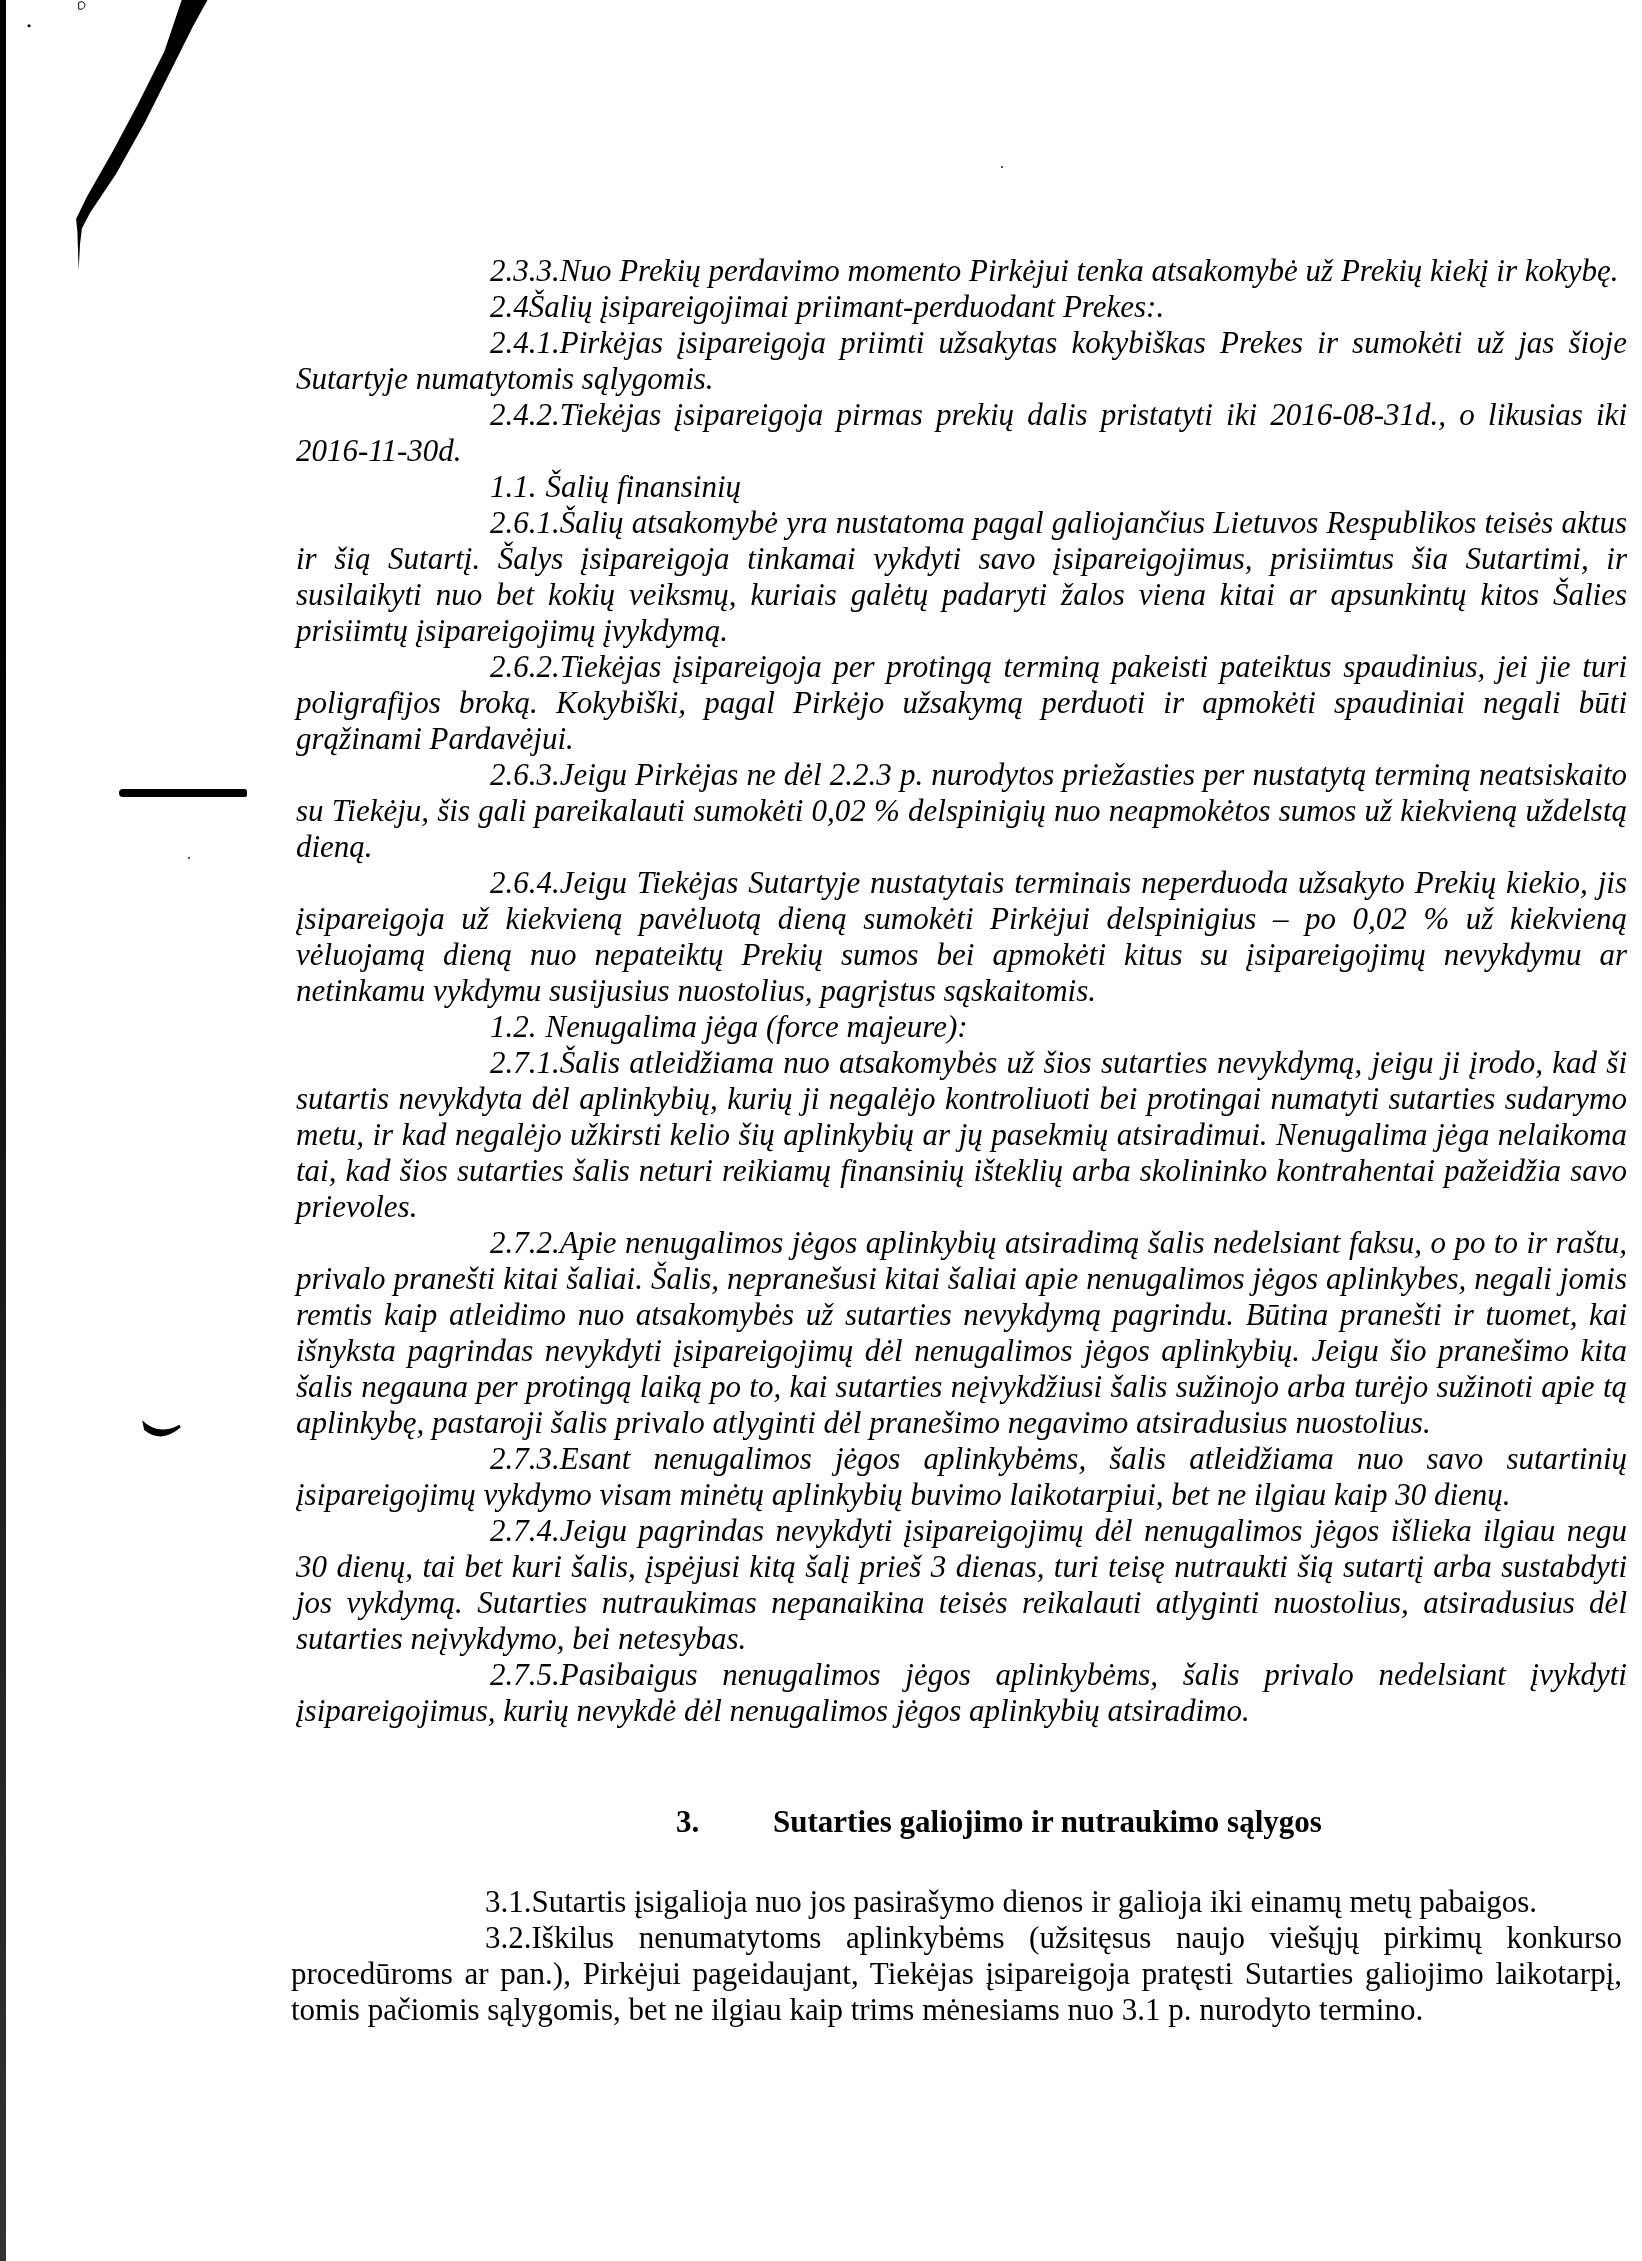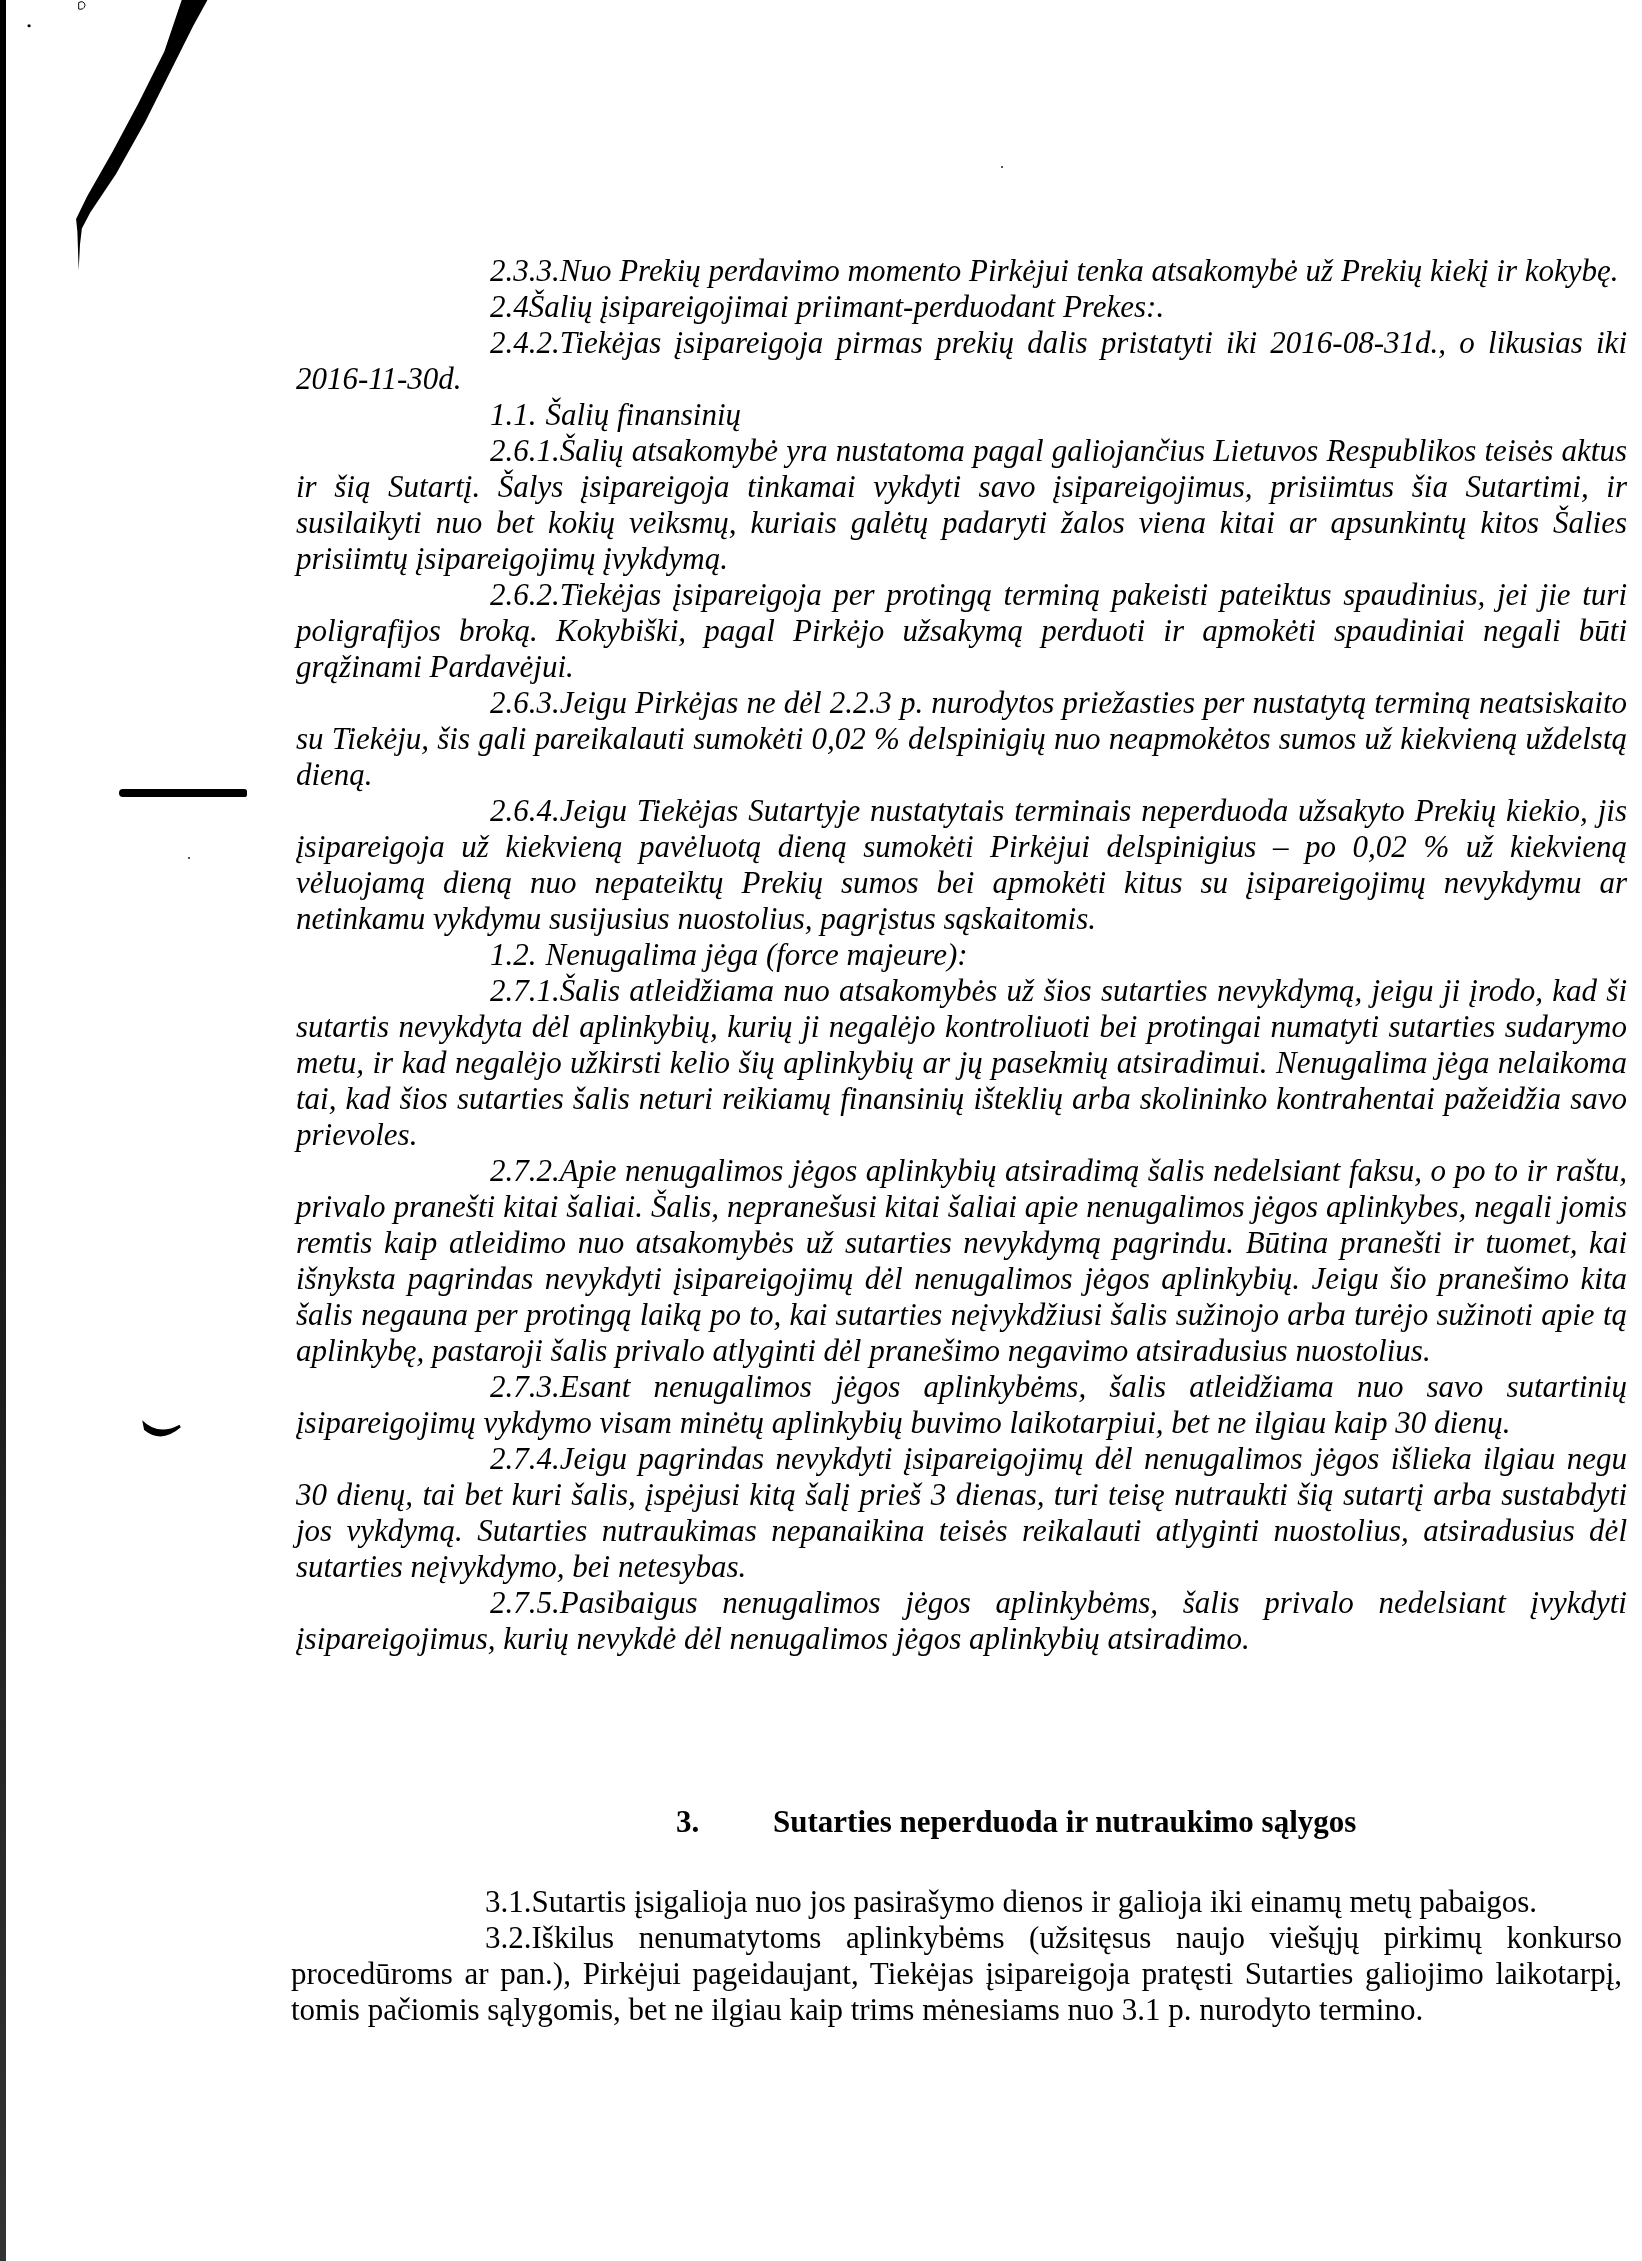--- a/index.html
+++ b/index.html
@@ -63,36 +63,37 @@
   <svg class="curve-mark" viewBox="0 0 70 45" width="45" height="29">
     <path d="M5,5 Q30,30 63,12 L65,16 Q35,42 8,20 Z" fill="#000"></path>
   </svg>
 
   <span class="dot" style="left:1001px;top:166px;"></span>
   <span class="dot" style="left:188px;top:857px;"></span>
 
   <div class="text-block" id="sec2">
       <p class="para"><span class="num">2.3.3.</span><span>Nuo Prekių perdavimo momento Pirkėjui tenka atsakomybė už Prekių kiekį ir kokybę.</span></p>
       <p class="para"><span class="num">2.4</span><span>Šalių įsipareigojimai priimant-perduodant Prekes:.</span></p>
+      <p class="para"><span class="num">2.4.1.</span><span>Pirkėjas įsipareigoja priimti užsakytas kokybiškas Prekes ir sumokėti už jas šioje Sutartyje numatytomis sąlygomis.</span></p>
       <p class="para"><span class="num">2.4.2.</span><span>Tiekėjas įsipareigoja pirmas prekių dalis pristatyti iki 2016-08-31d., o likusias iki 2016-11-30d.</span></p>
       <p class="para"><span class="num short">1.1.</span><span>Šalių finansinių</span></p>
       <p class="para"><span class="num">2.6.1.</span><span>Šalių atsakomybė yra nustatoma pagal galiojančius Lietuvos Respublikos teisės aktus ir šią Sutartį. Šalys įsipareigoja tinkamai vykdyti savo įsipareigojimus, prisiimtus šia Sutartimi, ir susilaikyti nuo bet kokių veiksmų, kuriais galėtų padaryti žalos viena kitai ar apsunkintų kitos Šalies prisiimtų įsipareigojimų įvykdymą.</span></p>
       <p class="para"><span class="num">2.6.2.</span><span>Tiekėjas įsipareigoja per protingą terminą pakeisti pateiktus spaudinius, jei jie turi poligrafijos broką. Kokybiški, pagal Pirkėjo užsakymą perduoti ir apmokėti spaudiniai negali būti grąžinami Pardavėjui.</span></p>
       <p class="para"><span class="num">2.6.3.</span><span>Jeigu Pirkėjas ne dėl 2.2.3 p. nurodytos priežasties per nustatytą terminą neatsiskaito su Tiekėju, šis gali pareikalauti sumokėti 0,02 % delspinigių nuo neapmokėtos sumos už kiekvieną uždelstą dieną.</span></p>
       <p class="para"><span class="num">2.6.4.</span><span>Jeigu Tiekėjas Sutartyje nustatytais terminais neperduoda užsakyto Prekių kiekio, jis įsipareigoja už kiekvieną pavėluotą dieną sumokėti Pirkėjui delspinigius – po 0,02 % už kiekvieną vėluojamą dieną nuo nepateiktų Prekių sumos bei apmokėti kitus su įsipareigojimų nevykdymu ar netinkamu vykdymu susijusius nuostolius, pagrįstus sąskaitomis.</span></p>
       <p class="para"><span class="num short">1.2.</span><span>Nenugalima jėga (force majeure):</span></p>
       <p class="para"><span class="num">2.7.1.</span><span>Šalis atleidžiama nuo atsakomybės už šios sutarties nevykdymą, jeigu ji įrodo, kad ši sutartis nevykdyta dėl aplinkybių, kurių ji negalėjo kontroliuoti bei protingai numatyti sutarties sudarymo metu, ir kad negalėjo užkirsti kelio šių aplinkybių ar jų pasekmių atsiradimui. Nenugalima jėga nelaikoma tai, kad šios sutarties šalis neturi reikiamų finansinių išteklių arba skolininko kontrahentai pažeidžia savo prievoles.</span></p>
       <p class="para"><span class="num">2.7.2.</span><span>Apie nenugalimos jėgos  aplinkybių atsiradimą šalis nedelsiant faksu, o po to ir raštu, privalo pranešti kitai šaliai. Šalis, nepranešusi kitai šaliai apie nenugalimos jėgos aplinkybes, negali jomis remtis kaip atleidimo nuo atsakomybės už sutarties nevykdymą pagrindu. Būtina pranešti ir tuomet, kai išnyksta pagrindas nevykdyti įsipareigojimų dėl nenugalimos jėgos  aplinkybių. Jeigu šio pranešimo kita šalis negauna per protingą laiką po to, kai sutarties neįvykdžiusi šalis sužinojo arba turėjo sužinoti apie tą aplinkybę, pastaroji šalis privalo atlyginti dėl pranešimo negavimo atsiradusius nuostolius.</span></p>
       <p class="para"><span class="num">2.7.3.</span><span>Esant nenugalimos jėgos aplinkybėms, šalis atleidžiama nuo savo sutartinių įsipareigojimų vykdymo visam minėtų aplinkybių buvimo laikotarpiui, bet ne ilgiau kaip 30 dienų.</span></p>
       <p class="para"><span class="num">2.7.4.</span><span>Jeigu pagrindas nevykdyti įsipareigojimų dėl nenugalimos jėgos išlieka ilgiau negu 30 dienų, tai bet kuri šalis, įspėjusi kitą šalį prieš 3 dienas, turi teisę nutraukti šią sutartį arba sustabdyti jos vykdymą. Sutarties nutraukimas nepanaikina teisės reikalauti atlyginti nuostolius, atsiradusius dėl sutarties neįvykdymo, bei netesybas.</span></p>
       <p class="para"><span class="num">2.7.5.</span><span>Pasibaigus nenugalimos jėgos aplinkybėms, šalis privalo nedelsiant įvykdyti įsipareigojimus, kurių nevykdė dėl nenugalimos jėgos aplinkybių atsiradimo.</span></p>
     </div>
 
   <div class="heading">
-    <span class="hnum">3.</span><span>Sutarties neperduoda ir nutraukimo sąlygos</span>
+    <span class="hnum">3.</span><span>Sutarties galiojimo ir nutraukimo sąlygos</span>
   </div>
 
   <div class="text-block-2" id="sec3">
       <p class="para"><span class="num">3.1.</span><span>Sutartis įsigalioja nuo jos pasirašymo dienos ir galioja iki einamų metų pabaigos.</span></p>
       <p class="para"><span class="num">3.2.</span><span>Iškilus nenumatytoms aplinkybėms (užsitęsus naujo viešųjų pirkimų konkurso procedūroms ar pan.), Pirkėjui pageidaujant, Tiekėjas įsipareigoja pratęsti Sutarties galiojimo laikotarpį, tomis pačiomis sąlygomis, bet ne ilgiau kaip trims mėnesiams nuo 3.1 p. nurodyto termino.</span></p>
     </div>
 </div>
 
 
 </body></html>

